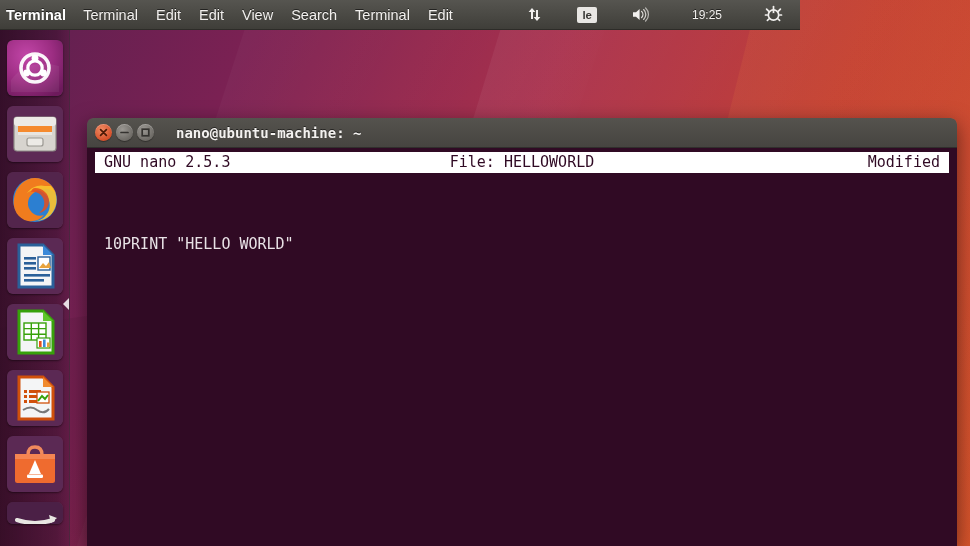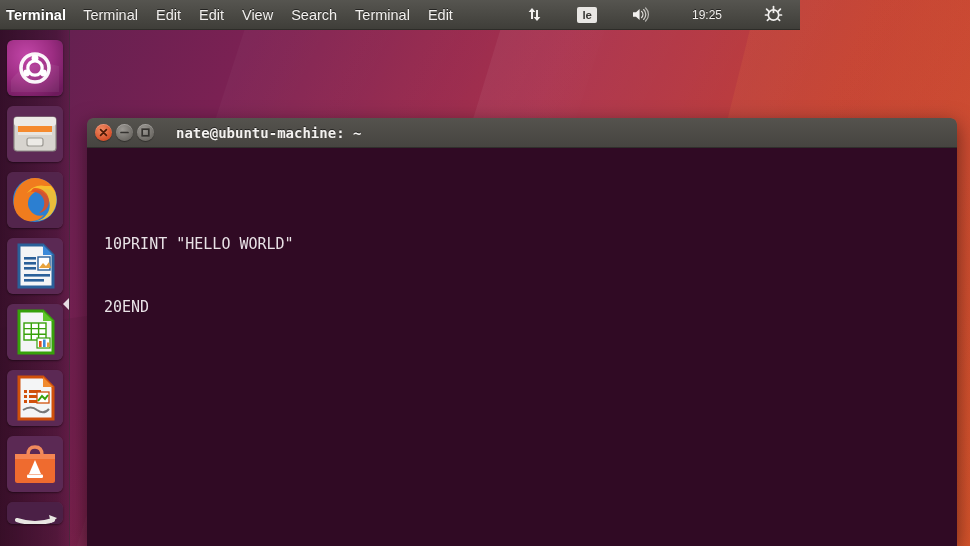--- a/index.html
+++ b/index.html
@@ -311,25 +311,29 @@
     <div class="wbtn min">
       <svg width="17" height="17" viewBox="0 0 17 17">
         <path d="M5 8.5 L12 8.5" stroke="#34322f" stroke-width="1.7" stroke-linecap="round"></path>
       </svg>
     </div>
     <div class="wbtn max">
       <svg width="17" height="17" viewBox="0 0 17 17">
         <rect x="5.2" y="5.2" width="6.6" height="6.6" fill="none" stroke="#34322f" stroke-width="1.7"></rect>
       </svg>
     </div>
-    <span id="wtitle">nate@ubuntu-machine: ~</span>
+    <span id="wtitle">nano@ubuntu-machine: ~</span>
   </div>
 
   <div id="term-body">
 
+    <div id="nano-header">
+      <span id="nano-version">GNU nano 2.5.3</span>
+      <span id="nano-file">File: HELLOWORLD</span>
+      <span id="nano-mod">Modified</span>
+    </div>
 
     <div id="nano-text">
       <div class="tline">10PRINT "HELLO WORLD"</div>
-      <div class="tline">20END</div>
     </div>
 
   </div>
 </div>
 
 </body></html>

